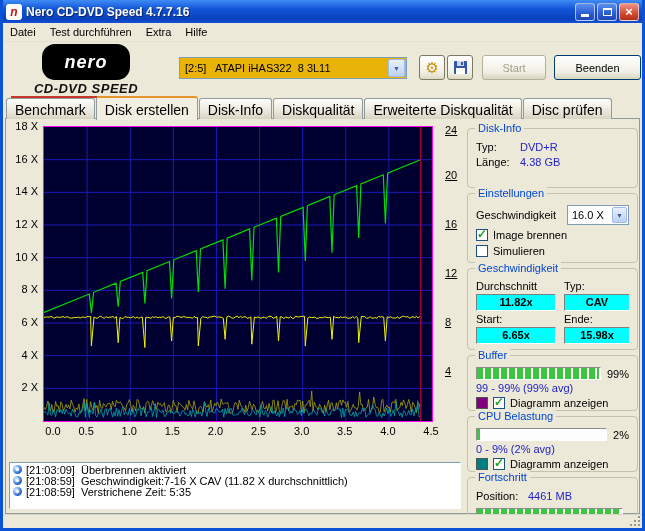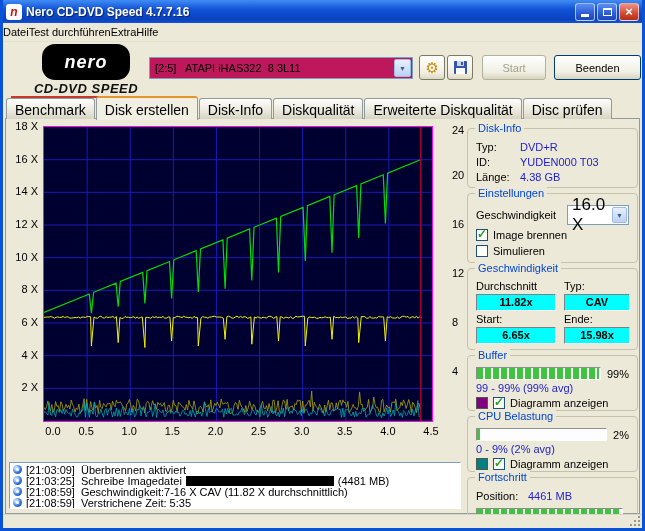--- a/index.html
+++ b/index.html
@@ -19,31 +19,31 @@
              display:flex; align-items:center; justify-content:center; }
   .win-btn.blue { background:linear-gradient(180deg,#5A90EE,#2B5BD6 60%,#1E46B4); }
   .win-btn.red  { background:linear-gradient(180deg,#F09186,#D2492F 60%,#B03018); }
   .glyph-min { width:8px; height:3px; background:#fff; margin-top:8px; }
   .glyph-max { width:9px; height:8px; border:1px solid #fff; border-top:2px solid #fff; }
   .glyph-close { color:#fff; font-size:13px; font-weight:bold; line-height:1; }
 
   
   .menubar { position:absolute; top:23px; left:0; right:0; height:19px; display:flex; align-items:center;
              background:#ECE9D8; border-bottom:1px solid #E3E0CF; font-size:11px; }
-  .menu-item { padding:2px 0; }
+  .menu-item { padding:2px 7px; }
 
   
   .toolbar { position:absolute; top:42px; left:0; right:0; height:54px; }
   .logo { position:absolute; left:8px; top:2px; width:150px; height:50px; }
   .logo-oval { width:88px; height:36px; background:#000; border-radius:13px; margin:0 auto;
                display:flex; align-items:center; justify-content:center;
                color:#fff; font-style:italic; font-weight:bold; font-size:18px; letter-spacing:1px; }
   .logo-sub { text-align:center; font-style:italic; font-weight:bold; font-size:13px; color:#111;
               letter-spacing:.5px; margin-top:1px; border-bottom:2px solid #C9372B; }
-  .drive-combo { position:absolute; left:146px; top:15px; width:264px; height:22px; background:#be185d;
+  .drive-combo { position:absolute; left:176px; top:15px; width:228px; height:22px; background:#eab308;
                  border:1px solid #7F9DB9; display:flex; align-items:center; font-size:11px; }
   .drive-combo .combo-text { flex:1; padding:0 5px; white-space:pre; overflow:hidden; }
   .combo-arrow { width:17px; height:18px; margin-right:1px; border:1px solid #9EBBE8; border-radius:2px;
                  background:linear-gradient(180deg,#E8F0FC,#BCD2F2); display:flex; align-items:center; justify-content:center;
                  font-size:7px; color:#3C5E94; }
   .tool-btn { position:absolute; top:13px; width:26px; height:25px; border:1px solid #7B7B64; border-radius:3px;
               background:linear-gradient(180deg,#FFFFFF,#F2F0E4 70%,#DDD9C4); display:flex; align-items:center; justify-content:center; }
   .tool-btn.opt { left:416px; font-size:15px; color:#C89010; }
   .xp-btn { position:absolute; top:13px; height:25px; border:1px solid #003C74; border-radius:3px;
             background:linear-gradient(180deg,#FFFFFF,#F0EFE4 70%,#D8D4BE);
@@ -61,36 +61,36 @@
   .pane { position:absolute; top:118px; left:2px; width:635px; height:396px; border:1px solid #919B9C; background:#ECE9D8; }
 
   
   .chart-area { position:absolute; left:6px; top:124px; width:456px; height:336px; font-size:11px; }
   .plot { position:absolute; left:34px; top:2px; width:390px; height:296px;
           border:1px solid #FF00FF; background:#000030; }
   .plot svg { display:block; }
   .y-left  { position:absolute; left:0; top:2px; width:31px; height:296px; }
   .y-left div  { position:absolute; right:2px; white-space:nowrap; }
   .y-right { position:absolute; left:428px; top:2px; width:26px; height:296px; }
-  .y-right div { position:absolute; left:15px; }
+  .y-right div { position:absolute; left:8px;text-decoration:underline; }
   .x-labels { position:absolute; left:34px; top:301px; width:392px; height:14px; }
   .x-labels div { position:absolute; width:24px; text-align:center; }
 
   
   .right-panel { position:absolute; left:464px; top:128px; width:171px; }
   .groupbox { position:relative; border:1px solid #C5C2AA; border-radius:4px; padding:11px 8px 4px;
               margin-bottom:5px; font-size:11px; }
   .gb-title { position:absolute; top:-7px; left:7px; background:#ECE9D8; padding:0 3px; color:#0046D5; }
   .info-row { display:flex; line-height:15px; }
   .info-row .lbl { width:44px; color:#000; }
   .info-row .val { color:#2222CC; }
   .set-row { display:flex; align-items:center; margin-bottom:4px; }
   .speed-combo { margin-left:auto; width:62px; height:20px; background:#fff; border:1px solid #7F9DB9;
                  display:flex; align-items:center; }
-  .speed-combo .combo-text { flex:1; padding:0 4px; font-size:17px; }
+  .speed-combo .combo-text { flex:1; padding:0 4px; font-size:11px; }
   .speed-combo .combo-arrow { width:15px; height:16px; }
   .checkbox { width:12px; height:12px; background:#fff; border:1px solid #1C5180; margin-right:5px;
               position:relative; flex:none; }
   .checkbox.checked::after { content:"✓"; position:absolute; left:0px; top:-3px; color:#21A121;
                              font-size:12px; font-weight:bold; }
   .speed-grid { display:grid; grid-template-columns:80px 66px; column-gap:8px; row-gap:2px; }
   .cyan-box { height:17px; background:#00FFFF; border:1px solid; border-color:#808080 #FFFFFF #FFFFFF #808080;
               text-align:center; font-weight:bold; line-height:15px; }
   .bar-row { display:flex; align-items:center; margin-bottom:2px; }
   .pbar { height:13px; border:1px solid; border-color:#8E8E8E #FFF #FFF #8E8E8E; background:#FDFDFD;
@@ -247,24 +247,20 @@
 
   <div class="right-panel">
 
     <div class="groupbox" style="height:60px;">
       <span class="gb-title">Disk-Info</span>
       <div class="info-row">
           <span class="lbl">Typ:</span>
           <span class="val">DVD+R</span>
         </div>
       <div class="info-row">
-          <span class="lbl">ID:</span>
-          <span class="val">YUDEN000 T03</span>
-        </div>
-      <div class="info-row">
           <span class="lbl">Länge:</span>
           <span class="val">4.38 GB</span>
         </div>
     </div>
 
     <div class="groupbox" style="height:70px;">
       <span class="gb-title">Einstellungen</span>
       <div class="set-row">
         <span>Geschwindigkeit</span>
         <div class="speed-combo">
@@ -342,27 +338,20 @@
   </div>
 
   <div class="log-box">
     <div class="log-row">
       <span class="disc-icon"></span>
       <span class="log-time">[21:03:09]</span>
       <span>Überbrennen aktiviert</span>
     </div>
     <div class="log-row">
       <span class="disc-icon"></span>
-      <span class="log-time">[21:03:25]</span>
-      <span>Schreibe Imagedatei</span>
-      <span class="redaction"></span>
-      <span>(4481 MB)</span>
-    </div>
-    <div class="log-row">
-      <span class="disc-icon"></span>
       <span class="log-time">[21:08:59]</span>
       <span>Geschwindigkeit:7-16 X CAV (11.82 X durchschnittlich)</span>
     </div>
     <div class="log-row">
       <span class="disc-icon"></span>
       <span class="log-time">[21:08:59]</span>
       <span>Verstrichene Zeit: 5:35</span>
     </div>
   </div>
 

